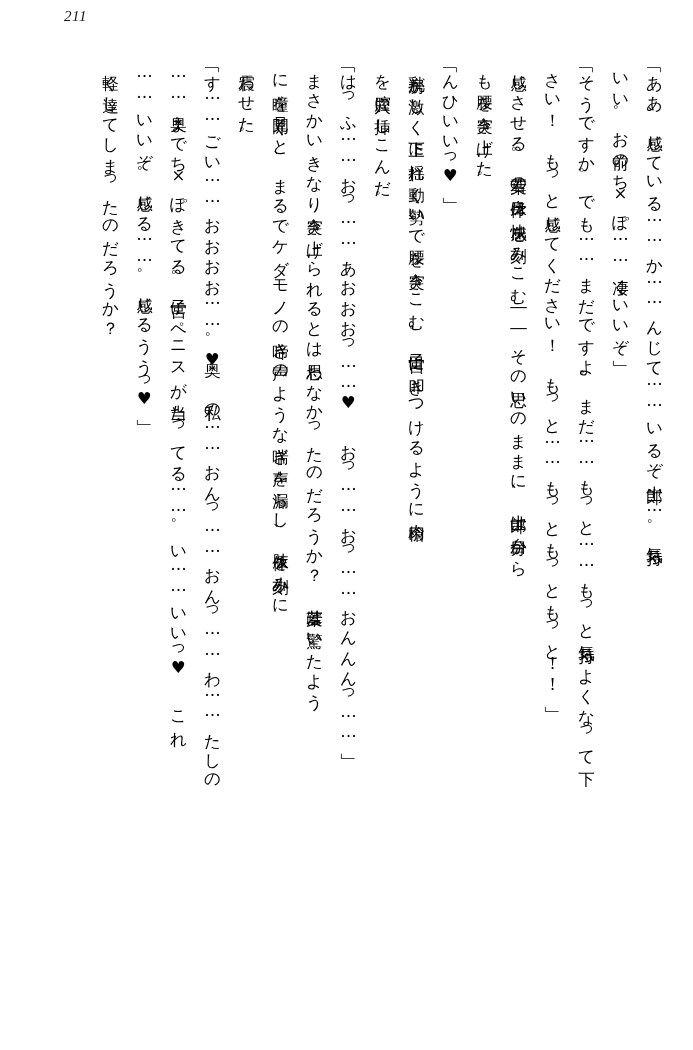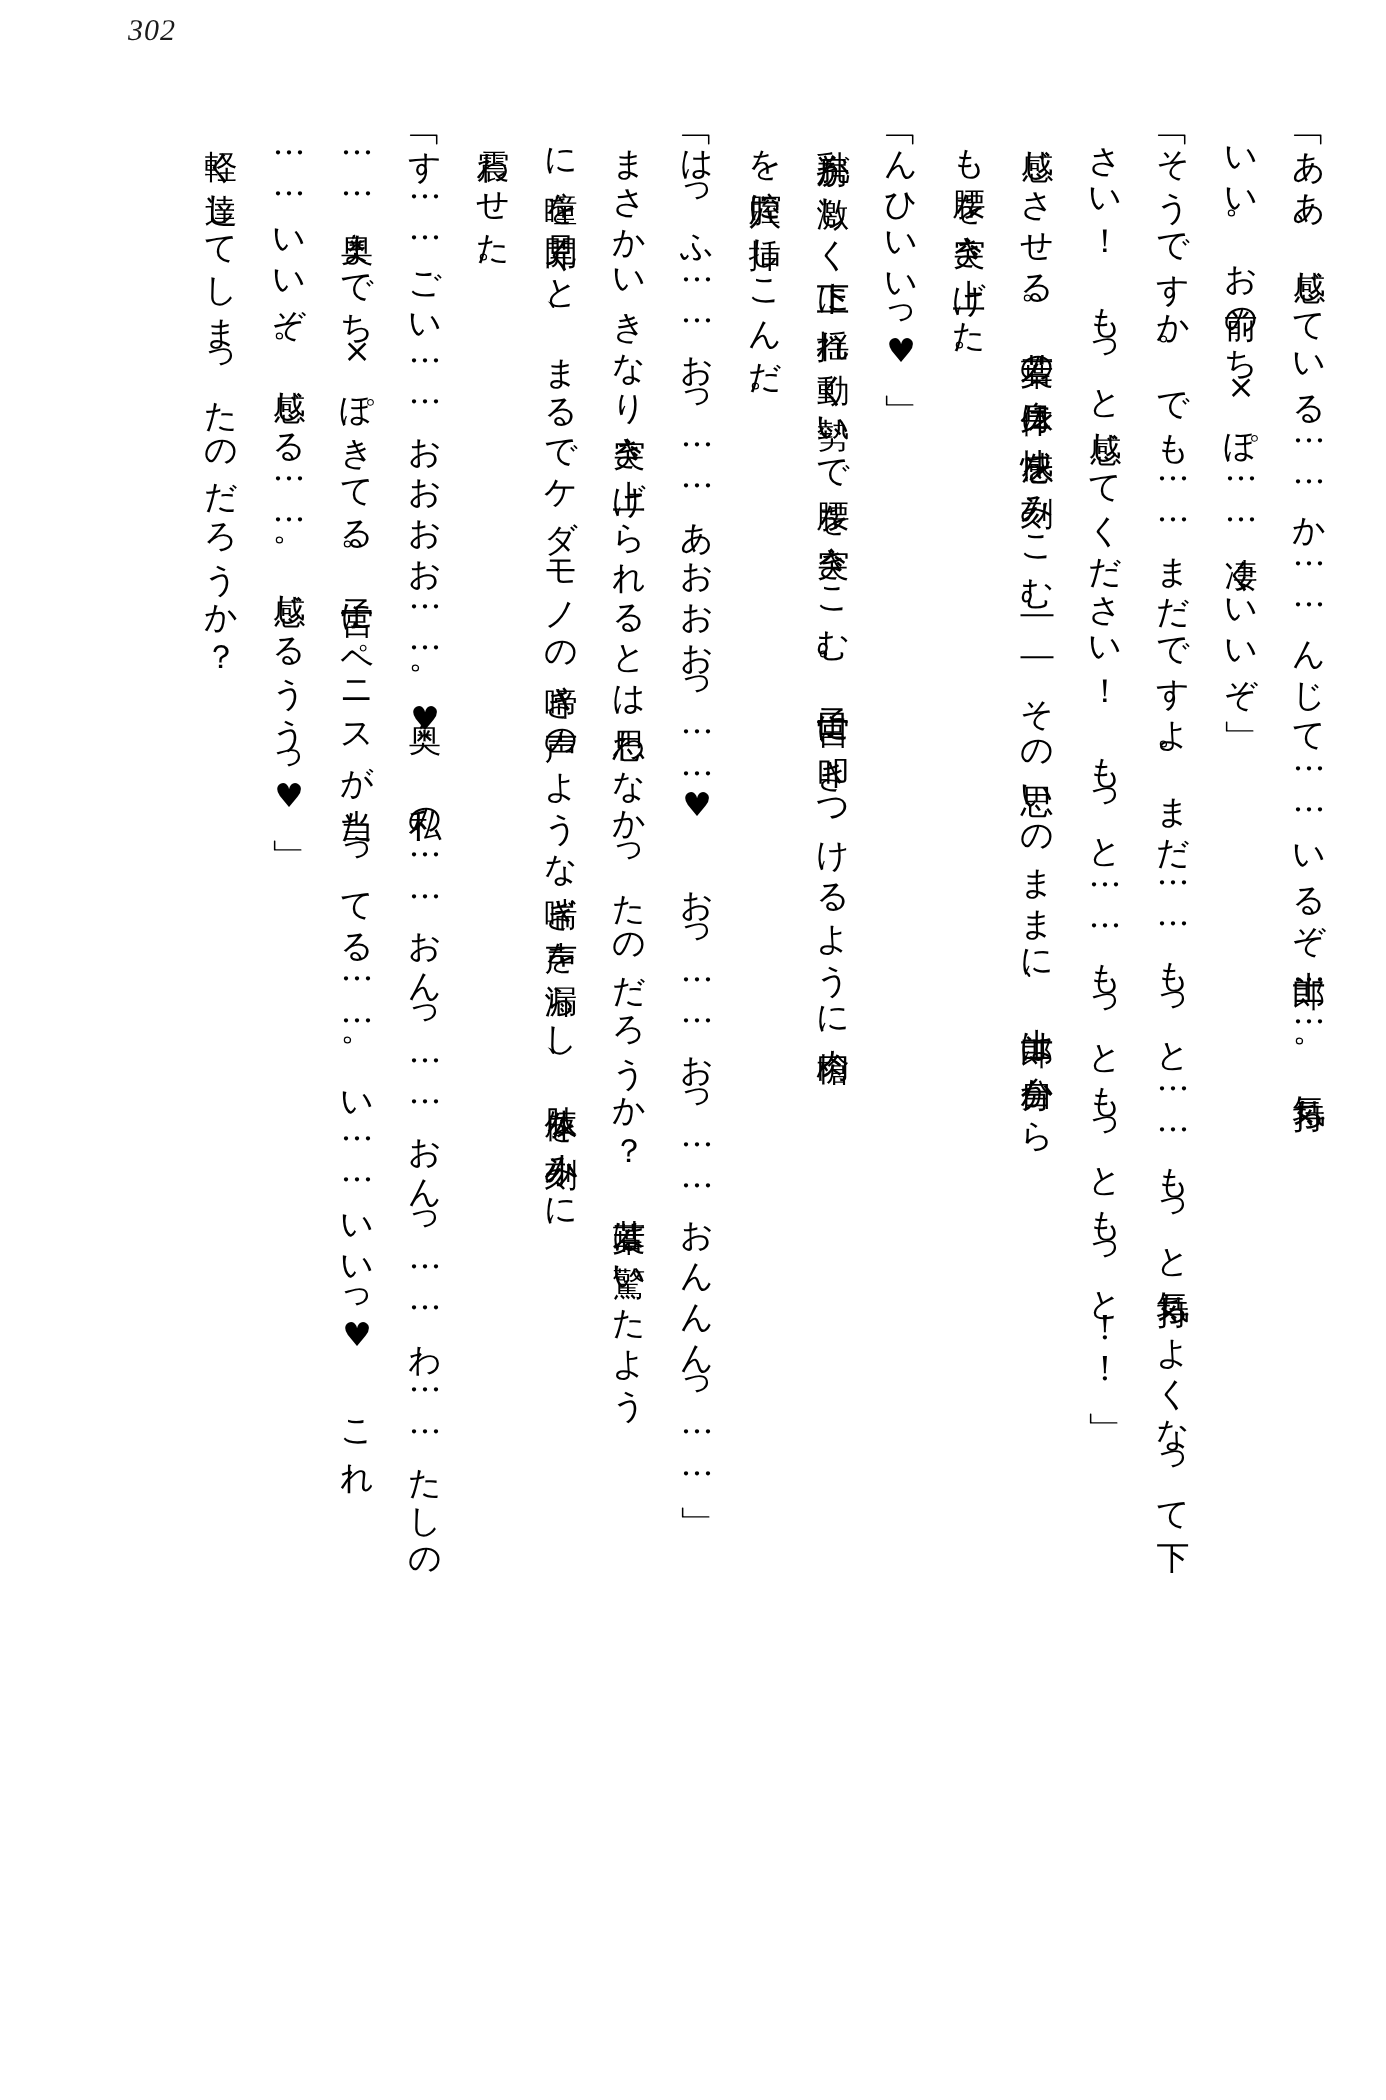--- a/index.html
+++ b/index.html
@@ -53,21 +53,21 @@
     height: 100%;
   }
   .line {
     display: block;
   }
 </style>
 </head>
 <body>
 
 <div class="page">
-  <div class="page-number">302</div>
+  <div class="page-number">211</div>
   <div class="body-text">
     <p>
       <span class="line">「ああ、感じている……か……んじて……いるぞ士郎……。気持ち</span>
       <span class="line">いい。お前のち×ぽ……凄くいいぞ」</span>
       <span class="line">「そうですか。でも……まだですよ。まだ……もっと……もっと気持ちよくなって下</span>
       <span class="line">さい！ もっと感じてください！ もっと……もっともっともっと!!」</span>
       <span class="line">感じさせる。若葉の身体に快感を刻みこむ――その思いのままに、士郎は自分から</span>
       <span class="line">も腰を突き上げた。</span>
       <span class="line">「んひいいっ♥」</span>
       <span class="line">乳房が激しく上下に揺れ動く勢いで腰を突きこむ。子宮口に叩きつけるように肉槍</span>

